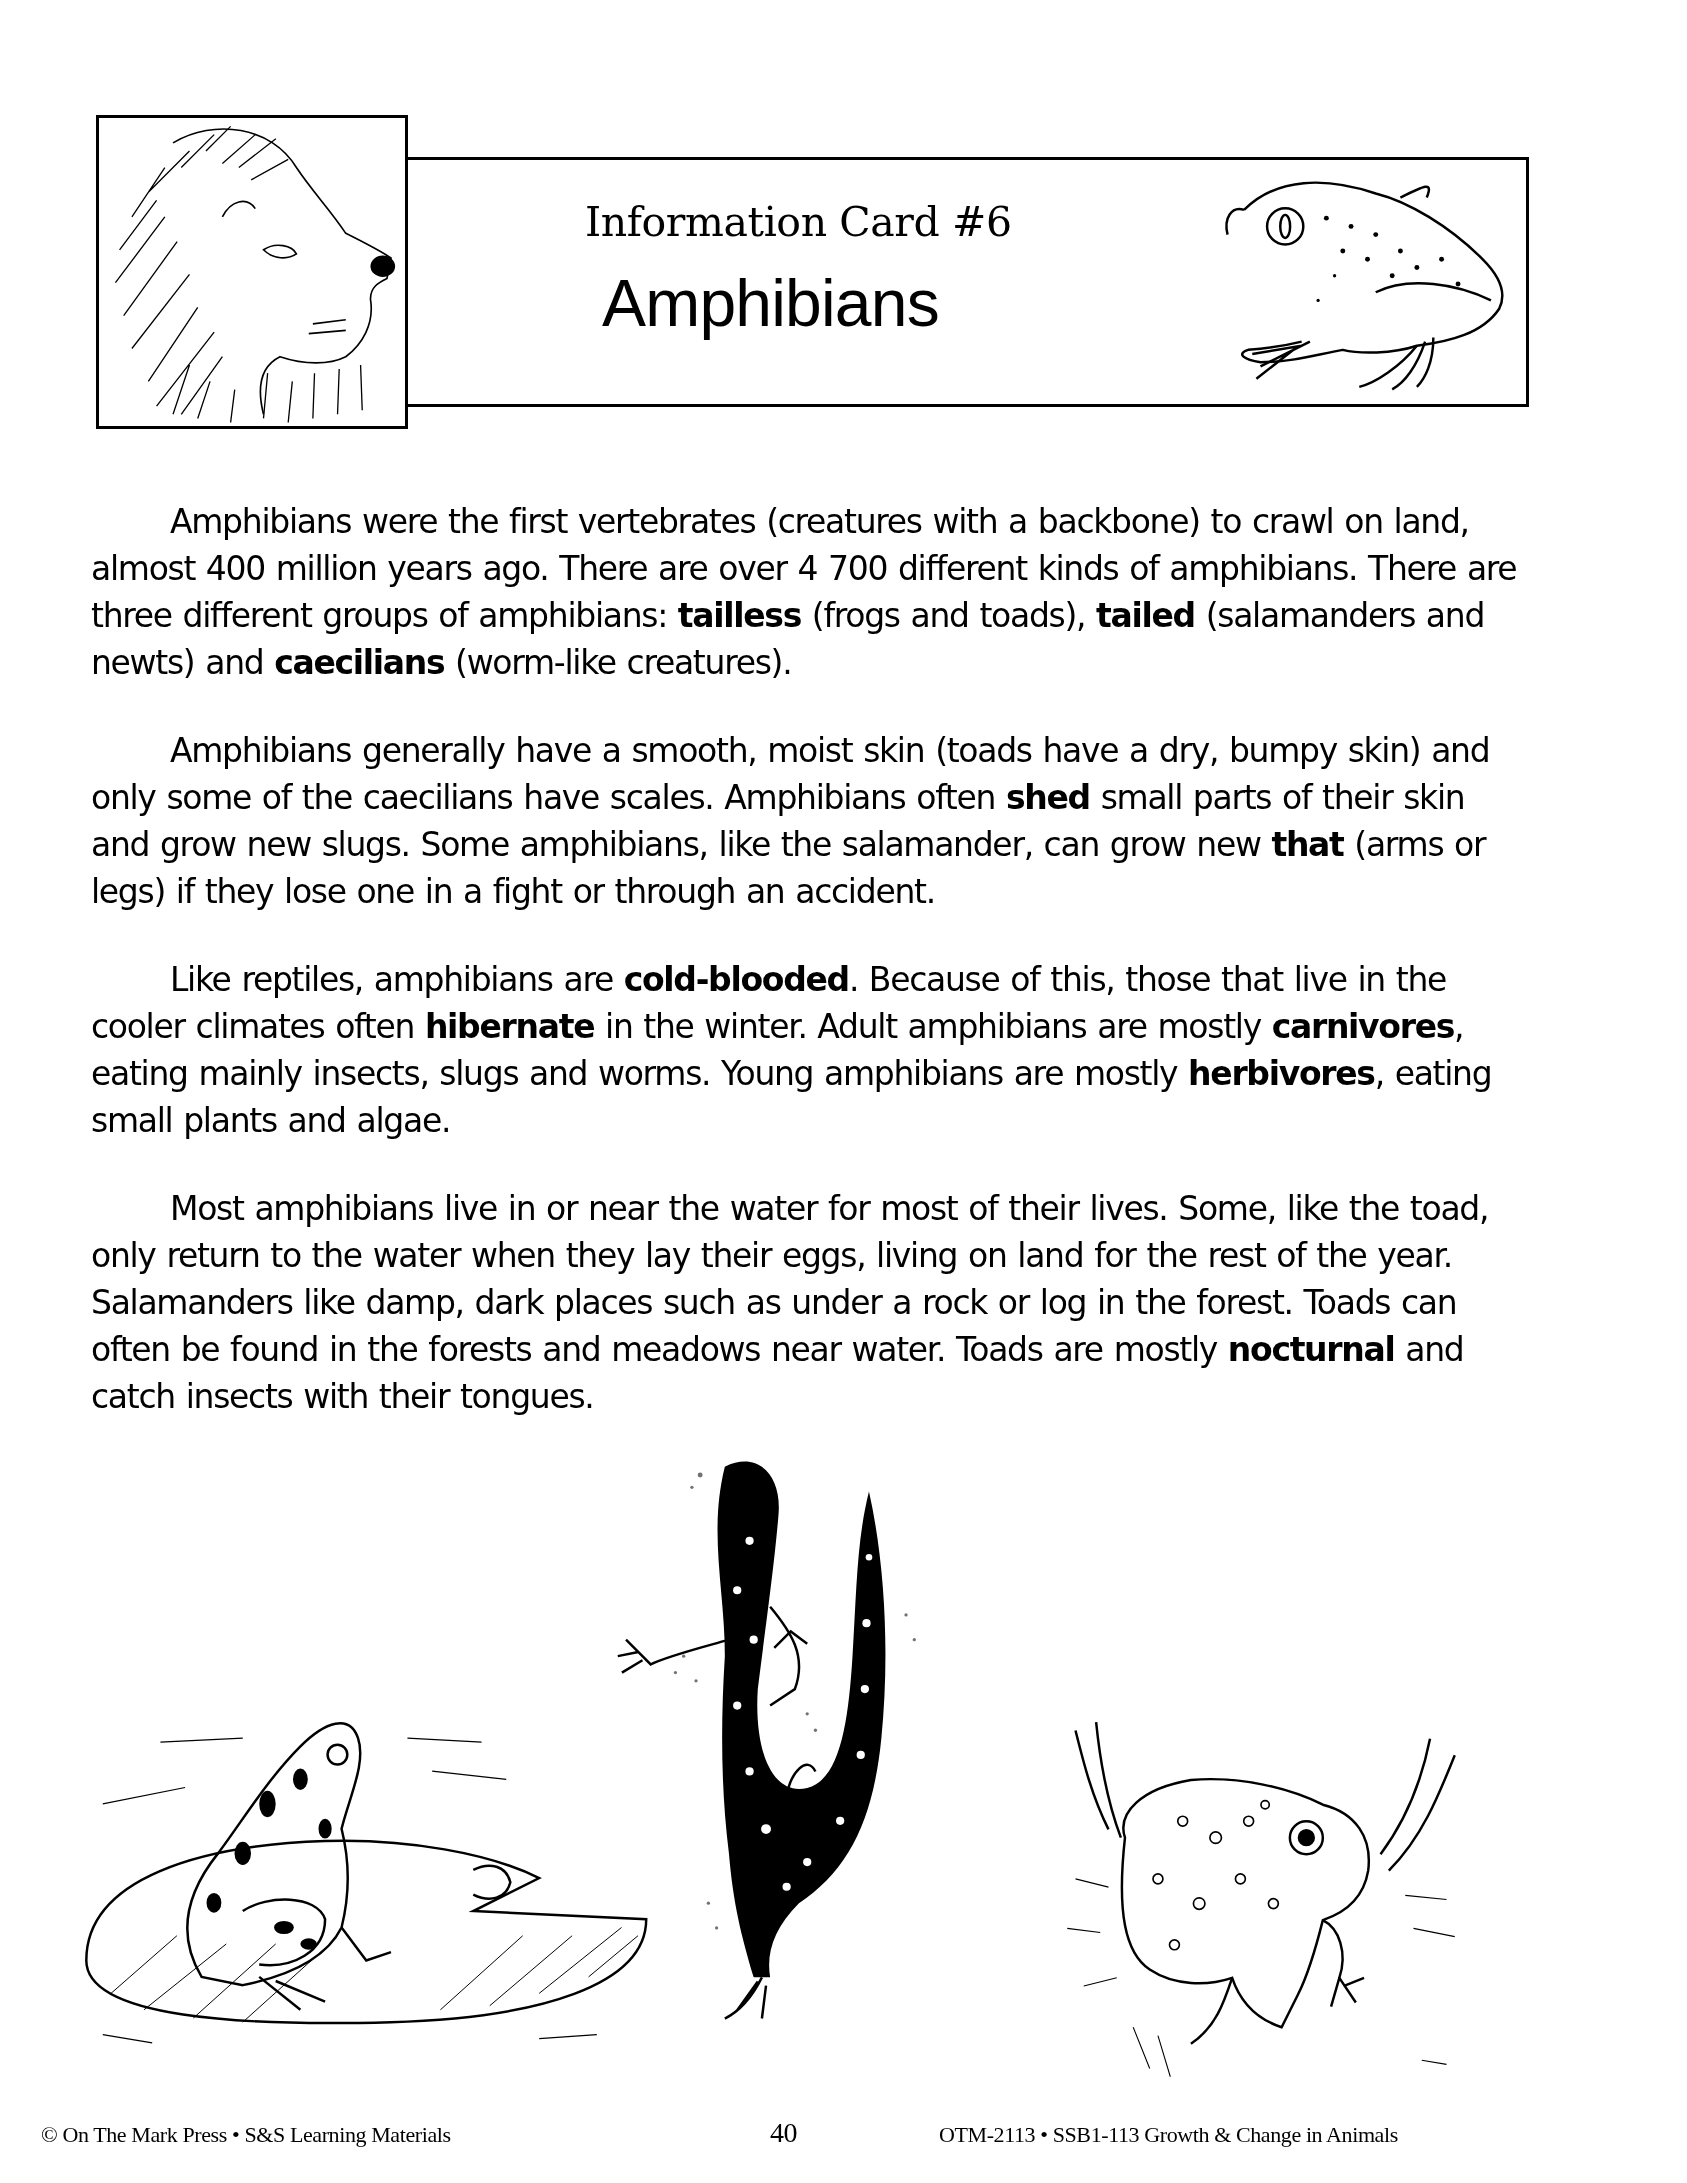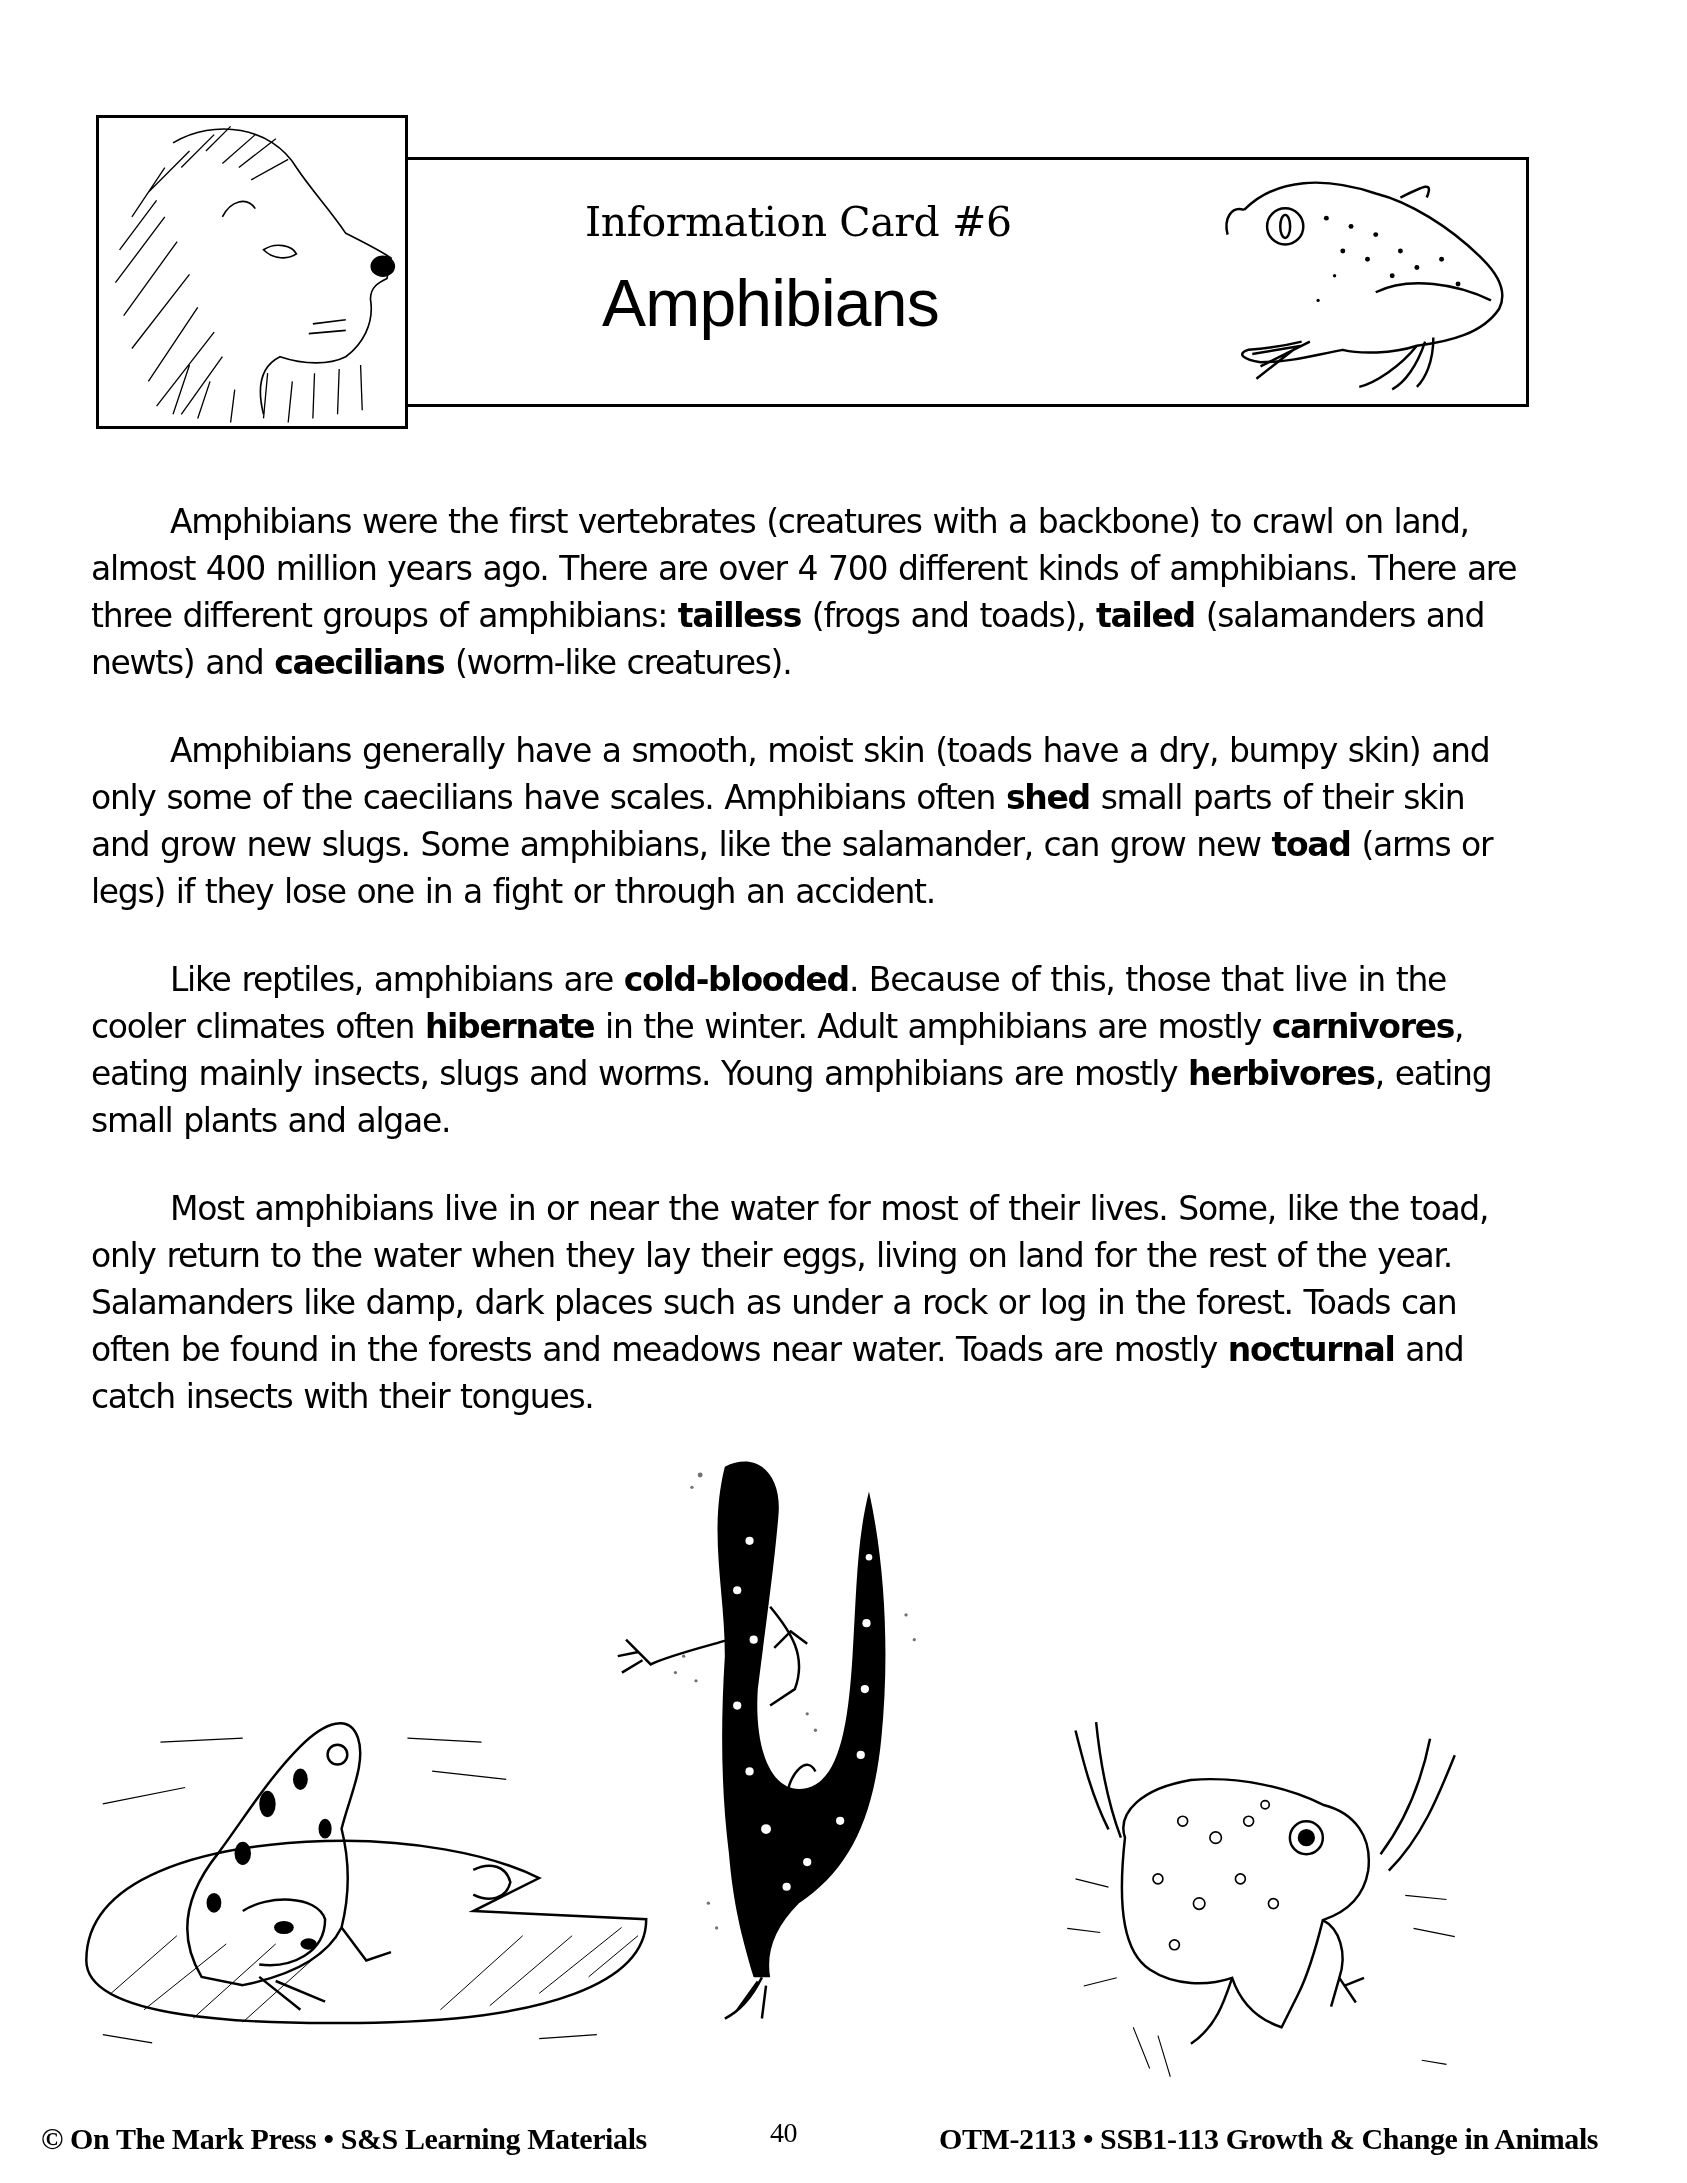--- a/index.html
+++ b/index.html
@@ -13,21 +13,21 @@
 
   .body-text { position: absolute; left: 91px; top: 498px; width: 1434px; font-family: "DejaVu Sans", sans-serif; font-size: 33px; line-height: 47px; letter-spacing: -1.3px; word-spacing: 1.6px; }
   .para { margin: 0 0 41px 0; text-indent: 79px; }
   .para b { font-weight: bold; }
 
   .illus { position: absolute; }
   .frog-lily { left: 78px; top: 1664px; width: 593px; height: 387px; }
   .salamander { left: 560px; top: 1442px; width: 445px; height: 593px; }
   .toad { left: 1059px; top: 1714px; width: 437px; height: 371px; }
 
-  .footer { position: absolute; top: 2122px; font-family: "Liberation Serif", serif; font-weight: bold; font-size: 30px; letter-spacing: -0.4px; }
+  .footer { position: absolute; top: 2122px; font-family: "Liberation Serif", serif; font-weight: normal; font-size: 22px; letter-spacing: -0.4px; }
   .footer-left { left: 41px; }
   .footer-page { left: 770px; font-weight: normal; font-size: 28px; top: 2117px; }
   .footer-right { left: 939px; }
 </style>
 </head>
 <body>
 
 <div class="lion-box">
   <svg width="306" height="308" viewBox="0 0 372 374">
     <g fill="none" stroke="#000" stroke-width="2">
@@ -69,21 +69,21 @@
         <circle cx="220" cy="120" r="3"></circle>
         <circle cx="300" cy="130" r="3"></circle>
         <circle cx="150" cy="120" r="2"></circle>
         <circle cx="130" cy="150" r="2"></circle>
     </g>
   </svg>
 </div>
 
 <div class="body-text" id="body-text">
     <p class="para"><span>Amphibians were the first vertebrates (creatures with a backbone) to crawl on land, almost 400 million years ago.  There are over 4 700 different kinds of amphibians.  There are three different groups of amphibians:  </span><b>tailless</b><span> (frogs and toads), </span><b>tailed</b><span> (salamanders and newts) and </span><b>caecilians</b><span> (worm-like creatures).</span></p>
-    <p class="para"><span>Amphibians generally have a smooth, moist skin (toads have a dry, bumpy skin) and only some of the caecilians have scales.  Amphibians often </span><b>shed</b><span> small parts of their skin and grow new slugs.  Some amphibians, like the salamander, can grow new </span><b>toad</b><span> (arms or legs) if they lose one in a fight or through an accident.</span></p>
+    <p class="para"><span>Amphibians generally have a smooth, moist skin (toads have a dry, bumpy skin) and only some of the caecilians have scales.  Amphibians often </span><b>shed</b><span> small parts of their skin and grow new slugs.  Some amphibians, like the salamander, can grow new </span><b>that</b><span> (arms or legs) if they lose one in a fight or through an accident.</span></p>
     <p class="para"><span>Like reptiles, amphibians are </span><b>cold-blooded</b><span>.  Because of this, those that live in the cooler climates often </span><b>hibernate</b><span> in the winter.  Adult amphibians are mostly </span><b>carnivores</b><span>, eating mainly insects, slugs and worms.  Young amphibians are mostly </span><b>herbivores</b><span>, eating small plants and algae.</span></p>
     <p class="para"><span>Most amphibians live in or near the water for most of their lives.  Some, like the toad, only return to the water when they lay their eggs, living on land for the rest of the year.  Salamanders like damp, dark places such as under a rock or log in the forest.  Toads can often be found in the forests and meadows near water.  Toads are mostly </span><b>nocturnal</b><span> and catch insects with their tongues.</span></p>
   </div>
 
 <svg class="illus frog-lily" viewBox="0 0 720 470">
   <g fill="none" stroke="#000" stroke-width="3">
     <path d="M10 360 C10 260 150 220 300 215 C400 212 500 230 560 260 L480 300 L690 310 C690 390 560 430 380 435 C200 440 10 430 10 360 Z"></path>
     <path d="M480 250 C500 240 520 245 525 265 C520 285 500 290 480 280"></path>
   </g>
   <g stroke="#000" stroke-width="1.2">

